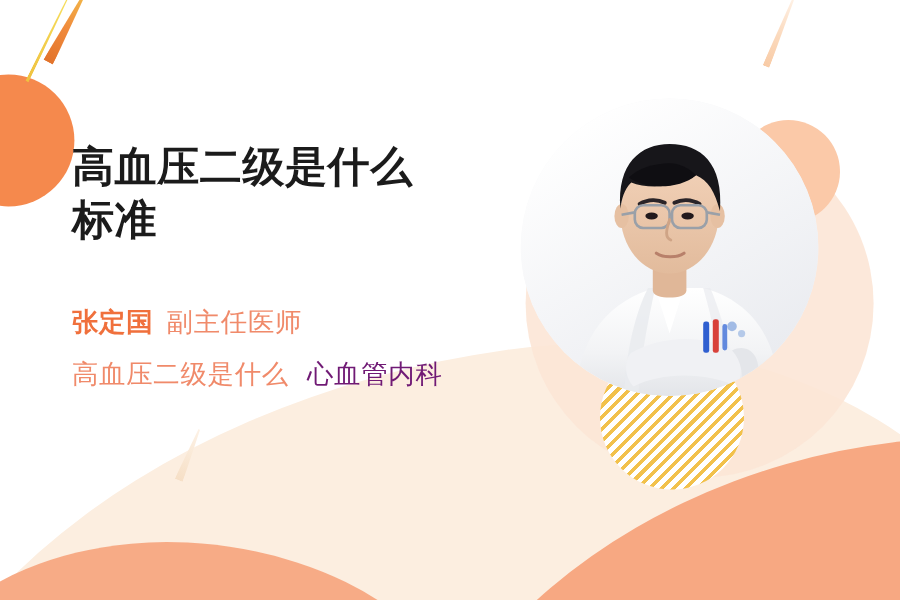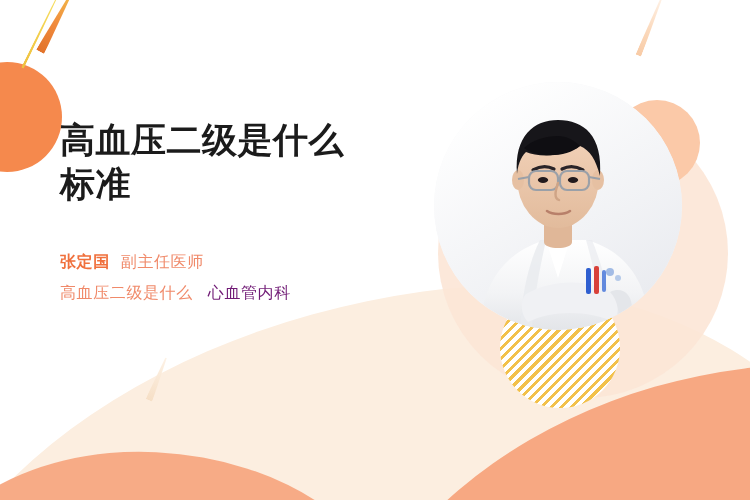--- a/index.html
+++ b/index.html
@@ -174,25 +174,24 @@
     font-weight: 700;
     line-height: 1.26;
     letter-spacing: .5px;
     color: #1b1b1b;
     white-space: pre-line;
   }
   .meta {
     margin-top: 42px;
   }
   .meta-line {
-    font-size: 16px;
+    font-size: 22px;
     line-height: 1.95;
     letter-spacing: .6px;
     white-space: nowrap;
-    font-family: Liberation Mono, monospace;
   }
   .doctor-name {
     font-weight: 700;
     color: #F0703C;
   }
   .doctor-title {
     color: #F08A6A;
     margin-left: 11px;
   }
   .affiliation {

